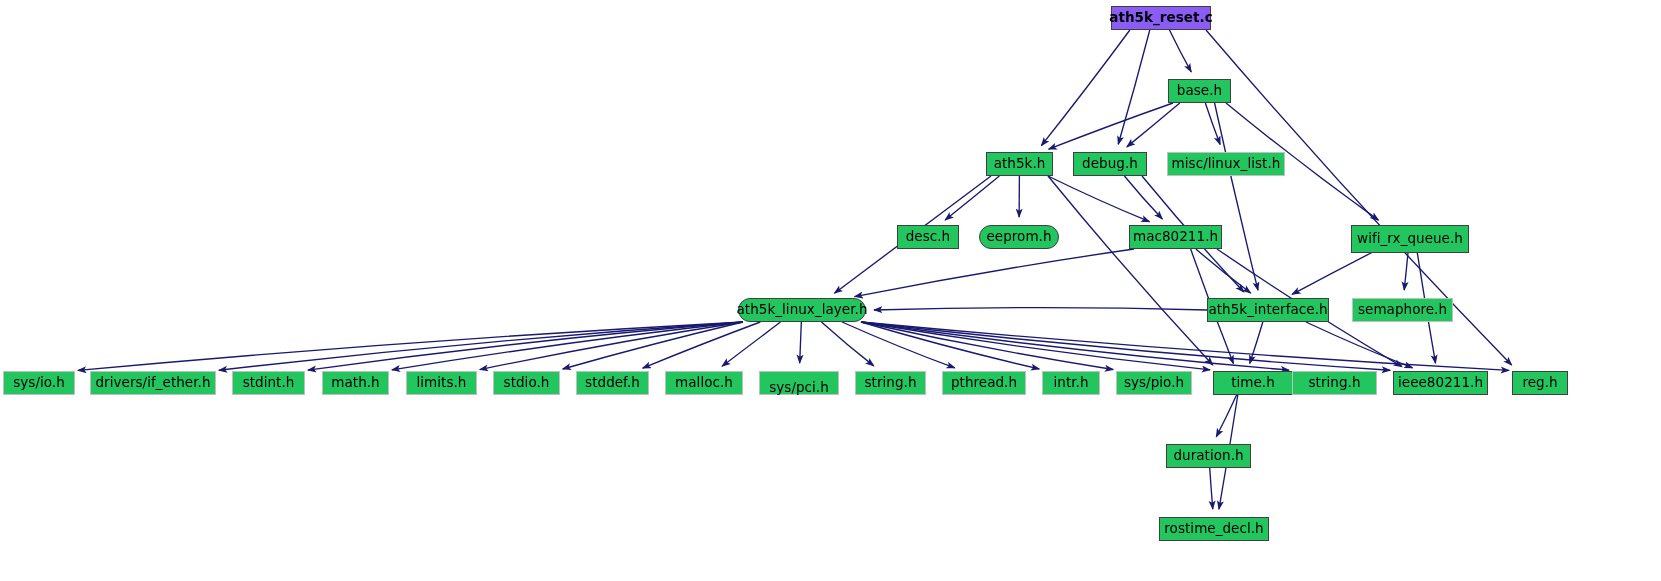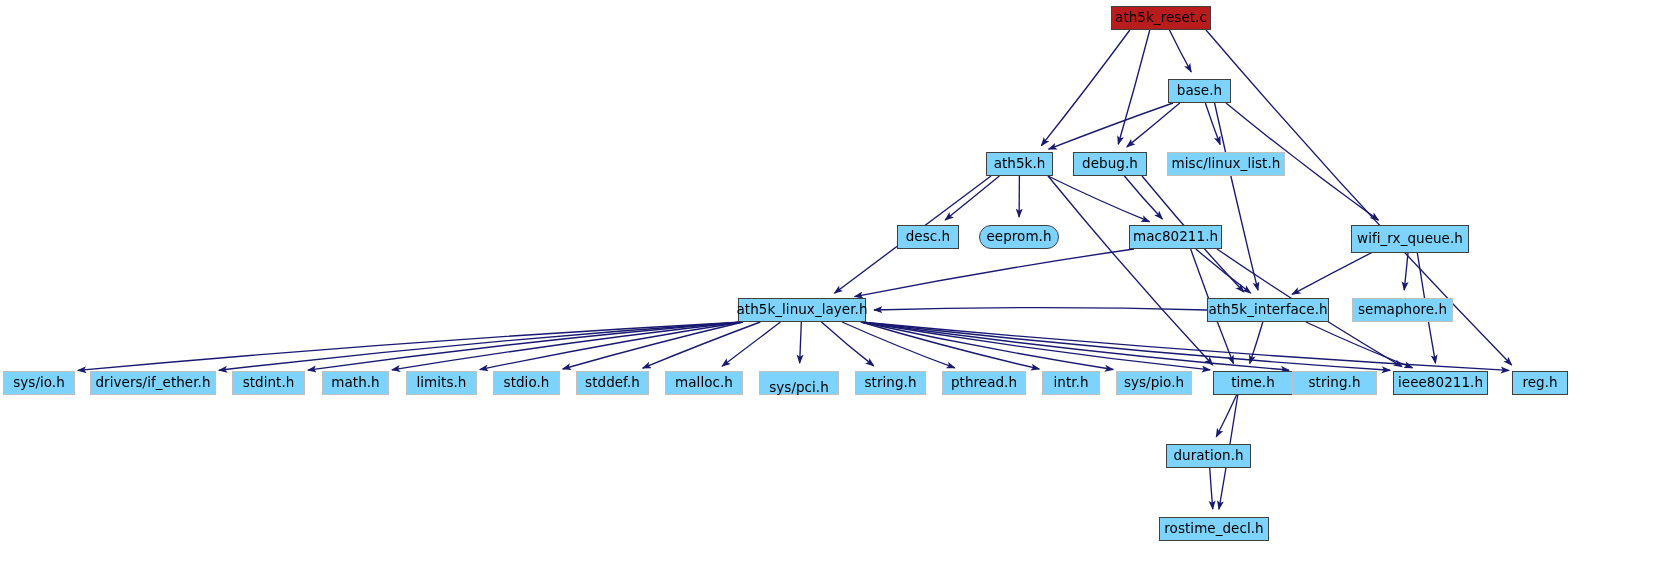--- a/index.html
+++ b/index.html
@@ -24,34 +24,35 @@
     width: 1661px;
     height: 581px;
     pointer-events: none;
   }
   .node {
     position: absolute;
     box-sizing: border-box;
     display: flex;
     align-items: center;
     justify-content: center;
-    background: #7dd3fc;
+    background: #22c55e;
     border: 1px solid #c0c0c0;
     font-size: 13.5px;
     color: #000000;
     white-space: nowrap;
     line-height: 1;
     letter-spacing: 0.05px;
   }
   .node.strong {
     border: 1.6px solid #404040;
   }
   .node.root {
-    background: #b91c1c;
+    background: #8b5cf6;
     border: 1.6px solid #404040;
+    font-weight: bold;
   }
   .node-label {
     display: block;
     padding: 0 7px;
   }
 </style>
 </head>
 <body>
 
 <div id="graph-root">
@@ -131,21 +132,21 @@
       </div>
       <div class="node strong" style="left: 979px; top: 225px; width: 80px; height: 24px; border-radius: 12px;">
         <span class="node-label">eeprom.h</span>
       </div>
       <div class="node strong" style="left: 1129px; top: 225px; width: 93px; height: 24px;">
         <span class="node-label">mac80211.h</span>
       </div>
       <div class="node strong" style="left: 1351px; top: 225px; width: 118px; height: 28px;">
         <span class="node-label">wifi_rx_queue.h</span>
       </div>
-      <div class="node strong" style="left: 738px; top: 298px; width: 128px; height: 24px;">
+      <div class="node strong" style="left: 738px; top: 298px; width: 128px; height: 24px; border-radius: 12px;">
         <span class="node-label">ath5k_linux_layer.h</span>
       </div>
       <div class="node strong" style="left: 1207px; top: 298px; width: 122px; height: 24px;">
         <span class="node-label">ath5k_interface.h</span>
       </div>
       <div class="node weak" style="left: 1352px; top: 298px; width: 101px; height: 24px;">
         <span class="node-label">semaphore.h</span>
       </div>
       <div class="node weak" style="left: 3px; top: 371px; width: 72px; height: 24px;">
         <span class="node-label">sys/io.h</span>

